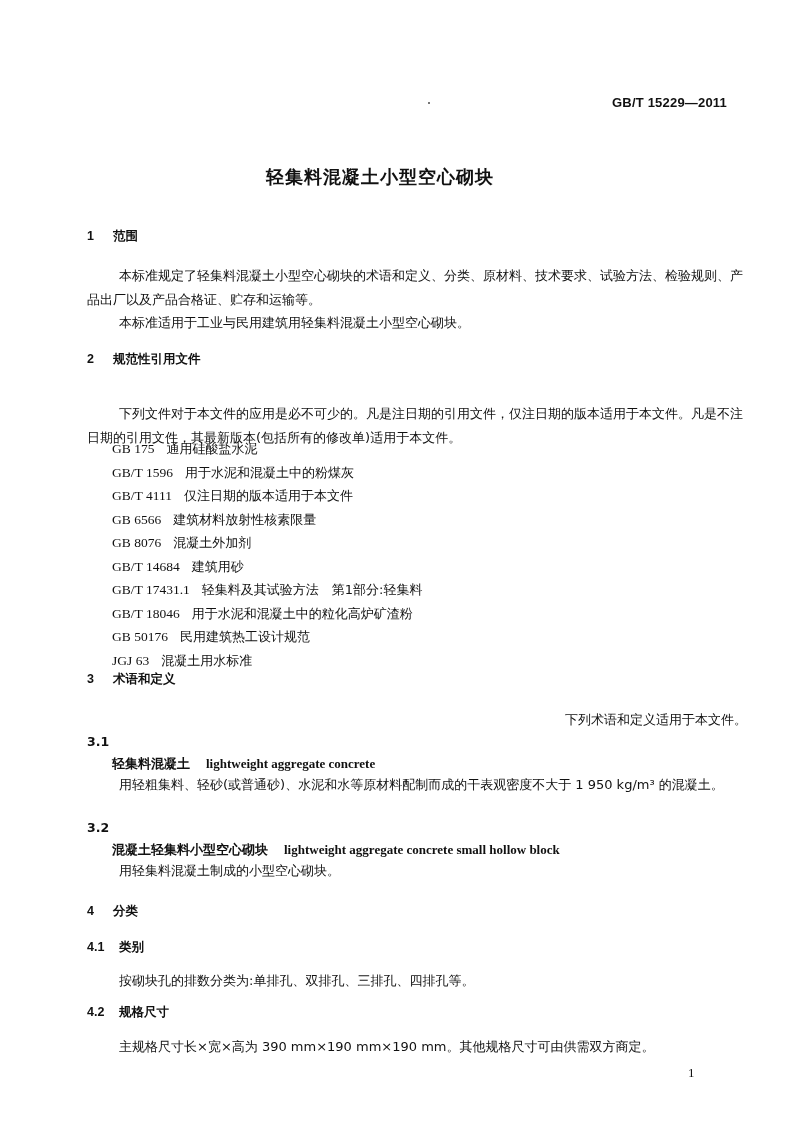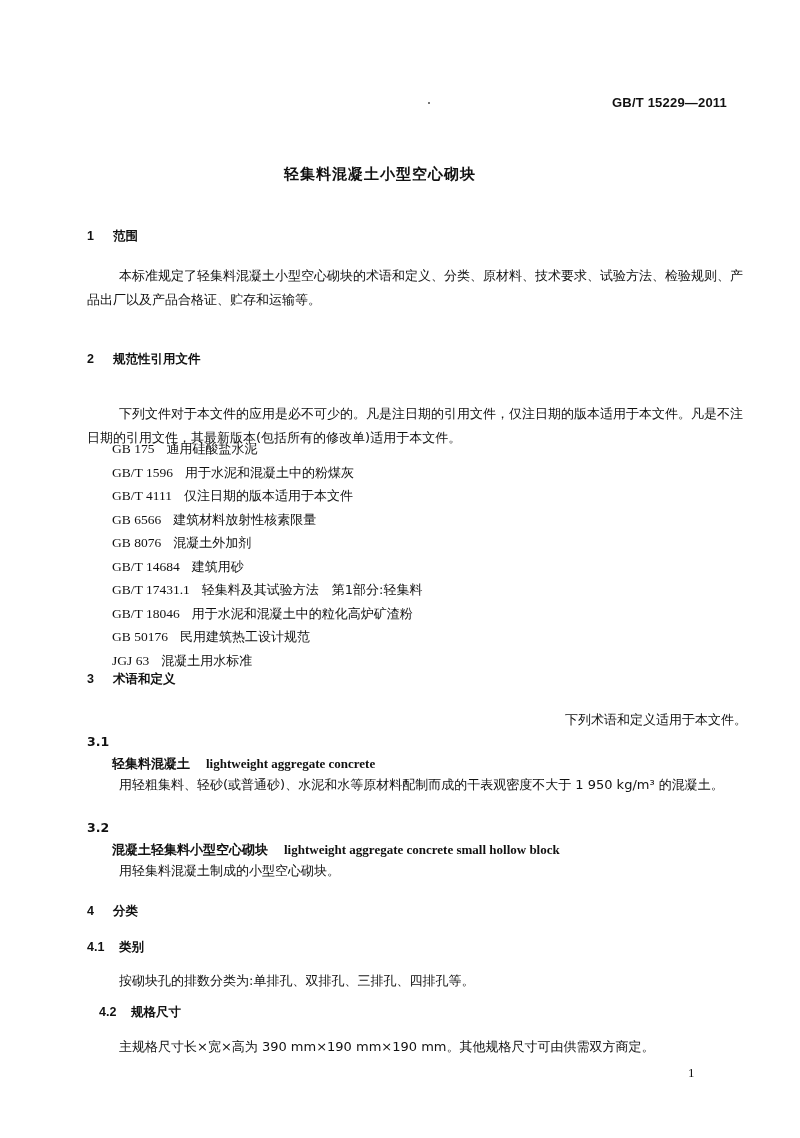--- a/index.html
+++ b/index.html
@@ -1,21 +1,21 @@
 <!DOCTYPE html>
 <html><head>
 <meta charset="utf-8">
 <style>
   html, body { margin: 0; padding: 0; background: #ffffff; }
   body { width: 800px; height: 1138px; position: relative; overflow: hidden;
          font-family: "DejaVu Sans", "Liberation Sans", sans-serif; color: #111; }
   .page { position: absolute; left: 0; top: 0; width: 800px; height: 1138px; background: #fff; padding-left: 16px; }
   .abs { position: absolute; white-space: nowrap; }
   .std-code { left: 612px; top: 95px; font-family: "Liberation Sans", sans-serif; font-weight: bold; font-size: 13px; letter-spacing: 0.2px; }
-  .title { left: 0; width: 760px; top: 165px; text-align: center; font-size: 15px; font-weight: bold; letter-spacing: 1px; }
+  .title { left: 0; width: 760px; top: 165px; text-align: center; font-size: 18px; font-weight: bold; letter-spacing: 1px; }
   .sec { font-size: 12.5px; font-weight: bold; }
   .sec .num { display: inline-block; width: 26px; font-family: "Liberation Sans", sans-serif; }
   .sub .num { display: inline-block; width: 32px; font-family: "Liberation Sans", sans-serif; }
   .ind { text-indent: 32px; }
   .block { position: absolute; left: 87px; width: 660px; white-space: normal; font-size: 13px; line-height: 23.5px; }
   .ref { position: absolute; left: 112px; font-size: 13px; white-space: nowrap; }
   .ref .code { font-family: "Liberation Serif", serif; font-size: 13.5px; margin-right: 12px; }
   .term { font-weight: bold; }
   .term .en { font-family: "Liberation Serif", serif; font-weight: bold; margin-left: 16px; margin-top: 7px; }
   .pnum { left: 688px; top: 1065px; font-family: "Liberation Serif", serif; font-size: 13px; }
@@ -27,20 +27,21 @@
 <div class="page">
 
   <div class="abs dot"></div>
   <div class="abs std-code">GB/T 15229—2011</div>
   <div class="abs title">轻集料混凝土小型空心砌块</div>
 
   <div class="abs sec" style="left:87px; top:228px;">
     <span class="num">1</span><span>范围</span>
   </div>
   <div class="block ind" style="top:264px;">本标准规定了轻集料混凝土小型空心砌块的术语和定义、分类、原材料、技术要求、试验方法、检验规则、产品出厂以及产品合格证、贮存和运输等。</div>
+  <div class="block ind" style="top:311px;">本标准适用于工业与民用建筑用轻集料混凝土小型空心砌块。</div>
 
   <div class="abs sec" style="left:87px; top:351px;">
     <span class="num">2</span><span>规范性引用文件</span>
   </div>
   <div class="block ind" style="top:402px;">下列文件对于本文件的应用是必不可少的。凡是注日期的引用文件，仅注日期的版本适用于本文件。凡是不注日期的引用文件，其最新版本(包括所有的修改单)适用于本文件。</div>
 
   <div class="ref" style="top:440px;"><span class="code">GB 175</span><span>通用硅酸盐水泥</span></div>
   <div class="ref" style="top:464px;"><span class="code">GB/T 1596</span><span>用于水泥和混凝土中的粉煤灰</span></div>
   <div class="ref" style="top:487px;"><span class="code">GB/T 4111</span><span>仅注日期的版本适用于本文件</span></div>
   <div class="ref" style="top:511px;"><span class="code">GB 6566</span><span>建筑材料放射性核素限量</span></div>
@@ -70,19 +71,19 @@
 
   <div class="abs sec" style="left:87px; top:903px;">
     <span class="num">4</span><span>分类</span>
   </div>
 
   <div class="abs sec sub" style="left:87px; top:939px;">
     <span class="num">4.1</span><span>类别</span>
   </div>
   <div class="block ind" style="top:969px;">按砌块孔的排数分类为:单排孔、双排孔、三排孔、四排孔等。</div>
 
-  <div class="abs sec sub" style="left:87px; top:1004px;margin-left:12px;">
+  <div class="abs sec sub" style="left:87px; top:1004px;">
     <span class="num">4.2</span><span>规格尺寸</span>
   </div>
   <div class="block ind" style="top:1035px;">主规格尺寸长×宽×高为 390 mm×190 mm×190 mm。其他规格尺寸可由供需双方商定。</div>
 
   <div class="abs pnum">1</div>
 </div>
 
 </body></html>

